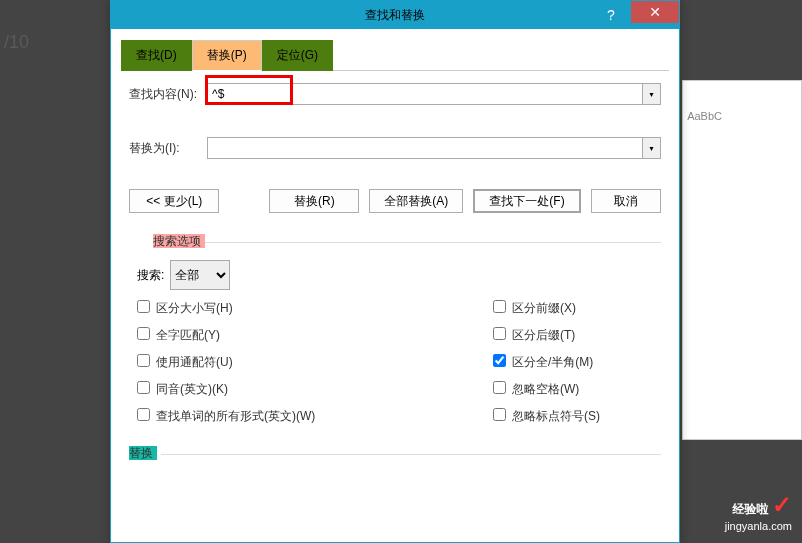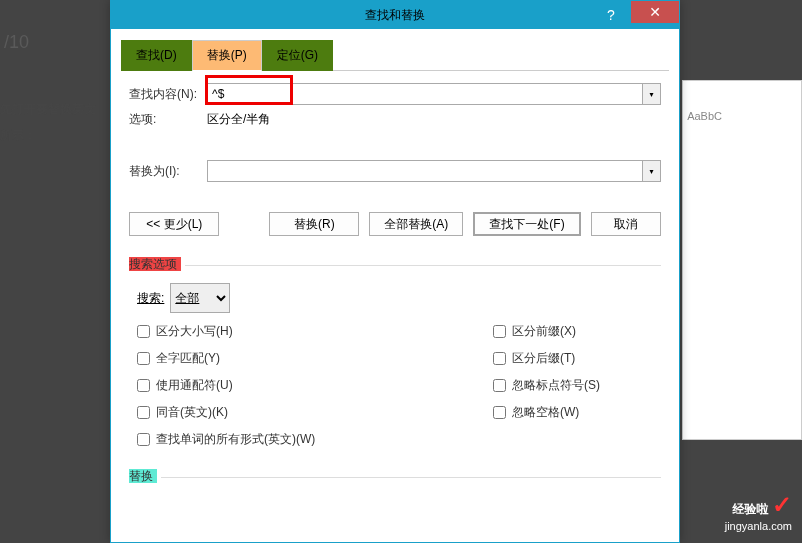--- a/index.html
+++ b/index.html
@@ -31,27 +31,27 @@
     .combo-input { width: 100%; height: 22px; border: 1px solid #aaa; padding: 0 4px; font-size: 12px; }
     .combo-arrow { position: absolute; right: 1px; top: 1px; width: 18px; height: 20px; border-left: 1px solid #aaa; display: flex; align-items: center; justify-content: center; background: #f0f0f0; cursor: pointer; font-size: 8px; }
     .red-box { position: absolute; border: 3px solid #e00; pointer-events: none; z-index: 10; }
     
     .button-row { display: flex; gap: 10px; justify-content: center; margin: 30px 8px 20px 8px; }
     .btn { height: 24px; border: 1px solid #adadad; background: #fdfdfd; padding: 0 14px; cursor: pointer; font-size: 12px; min-width: 90px; }
     .btn.findnext { border: 2px solid #a3a3a3; }
     
     .group-label { margin: 0 8px; color: #333; position: relative; }
     .group-label::after { content: ""; display: block; border-bottom: 1px solid #ddd; position: absolute; left: 56px; right: 0; top: 50%; }
-    .search-sel-row { display: flex; align-items: center; margin: 10px 16px; gap: 6px; text-decoration: underline; }
+    .search-sel-row { display: flex; align-items: center; margin: 10px 16px; gap: 6px; }
     select.search-sel { height: 30px; border: 1px solid #aaa; width: 60px; }
     
     .check-cols { display: flex; margin: 0 16px; }
     .check-col { flex: 1; display: flex; flex-direction: column; gap: 10px; }
     .check-col.right { flex: 0 0 160px; }
-    .chk-row { display: flex; align-items: center; gap: 6px; color: #333; }
+    .chk-row { display: flex; gap: 6px; color: #333; }
     .chk-row input[type=checkbox] { width: 13px; height: 13px; }
     
     .bottom-label { margin: 20px 8px 0 8px; color: #333; position: relative; }
     .bottom-label::after { content: ""; display: block; border-bottom: 1px solid #ddd; position: absolute; left: 32px; right: 0; top: 50%; }
   </style>
 </head>
 <body>
 
 <div class="bg-num">/10</div>
 <div class="bg-text">
@@ -77,42 +77,38 @@
     </div>
     <div class="form-area">
       <div class="row" style="position:relative;">
         <div class="lbl">查找内容(N):</div>
         <div class="input-wrap">
           <input class="combo-input" value="^$" style="">
           <div class="combo-arrow">▾</div>
           <div class="red-box" style="left:-2px; top:-8px; width:88px; height:30px;"></div>
         </div>
       </div>
-      <div class="row">
-        <div class="lbl">选项:</div>
-        <div>区分全/半角</div>
-      </div>
       <div style="height:26px;"></div>
       <div class="row">
         <div class="lbl">替换为(I):</div>
         <div class="input-wrap">
           <input class="combo-input" value="" style="">
           <div class="combo-arrow">▾</div>
         </div>
       </div>
     </div>
     <div class="button-row">
       <button class="btn">&lt;&lt; 更少(L)</button>
       <div style="width:30px;"></div>
       <button class="btn">替换(R)</button>
       <button class="btn">全部替换(A)</button>
       <button class="btn findnext">查找下一处(F)</button>
       <button class="btn" style="min-width:70px;">取消</button>
     </div>
-    <div class="group-label"><span style="background:#ef4444;position:relative;z-index:1;padding-right:4px;">搜索选项</span></div>
+    <div class="group-label"><span style="background:#fca5a5;position:relative;z-index:1;padding-right:4px;margin-left:24px;">搜索选项</span></div>
     <div class="search-sel-row">
       <span>搜索:</span>
       <select class="search-sel">
         <option>全部</option>
       </select>
     </div>
     <div class="check-cols">
       <div class="check-col">
         <label class="chk-row">
             <input type="checkbox" style="">
@@ -138,29 +134,33 @@
       <div class="check-col right">
         <label class="chk-row">
             <input type="checkbox" style="">
             <span>区分前缀(X)</span>
           </label>
         <label class="chk-row">
             <input type="checkbox" style="">
             <span>区分后缀(T)</span>
           </label>
         <label class="chk-row">
-            <input type="checkbox" style="">
-            <span>忽略标点符号(S)</span>
+            <input type="checkbox" checked="" style="">
+            <span>区分全/半角(M)</span>
           </label>
         <label class="chk-row">
             <input type="checkbox" style="">
             <span>忽略空格(W)</span>
           </label>
+        <label class="chk-row">
+            <input type="checkbox" style="">
+            <span>忽略标点符号(S)</span>
+          </label>
       </div>
     </div>
-    <div class="bottom-label"><span style="background:#5eead4;position:relative;z-index:1;padding-right:4px;">替换</span></div>
+    <div class="bottom-label"><span style="background:#14b8a6;position:relative;z-index:1;padding-right:4px;">替换</span></div>
   </div>
 </div>
 
 <div class="watermark">
   <div><span>经验啦</span> <span class="red-check">✓</span></div>
   <div class="sub">jingyanla.com</div>
 </div>
 
 </body></html>

